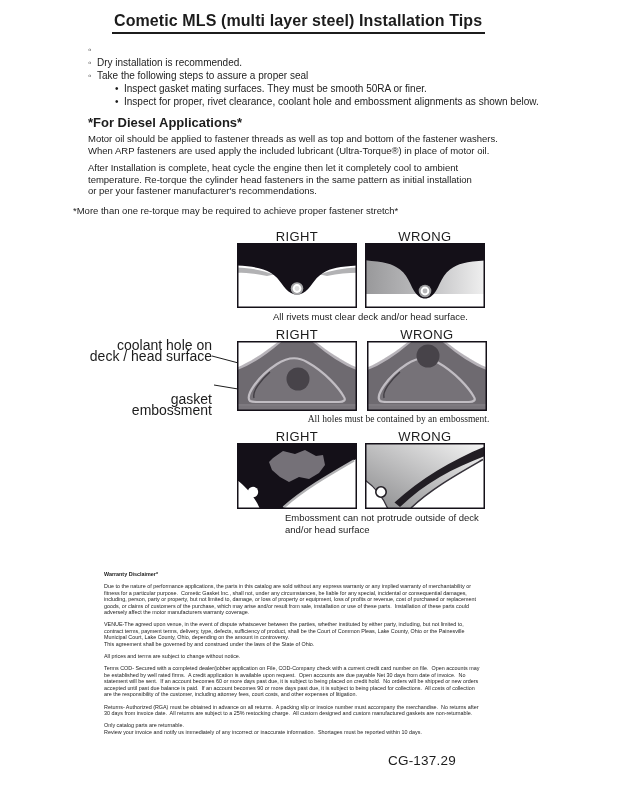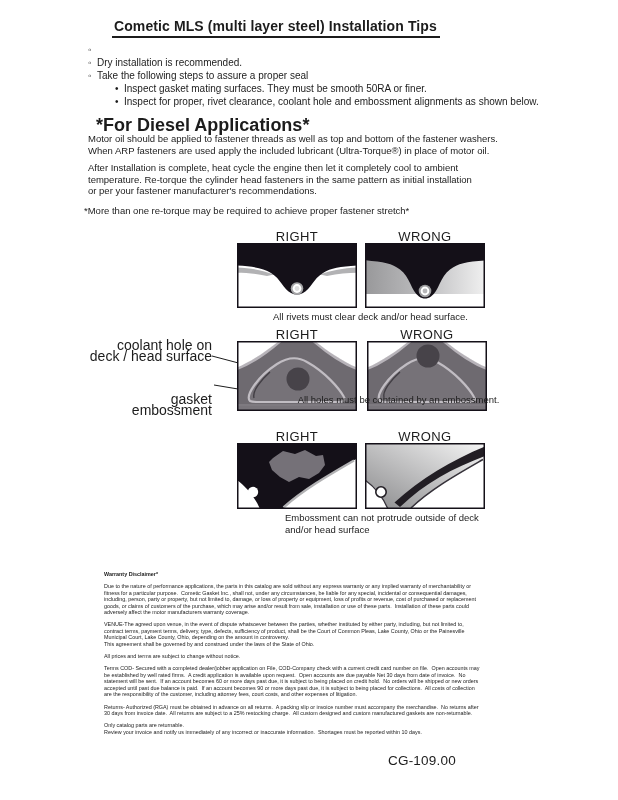--- a/index.html
+++ b/index.html
@@ -6,38 +6,38 @@
   .page{
     position:relative;
     width:618px;height:800px;
     background:#ffffff;
     font-family:"Liberation Sans","DejaVu Sans",sans-serif;
     color:#1c1c1c;
     overflow:hidden;
   }
   .abs{position:absolute;}
   .title{
-    left:112px;top:18px;
-    font-size:14px;font-weight:bold;
+    left:112px;top:12px;
+    font-size:16px;font-weight:bold;
     border-bottom:2px solid #1c1c1c;
     padding:0 3px 2px 2px;
     letter-spacing:.1px;
     white-space:nowrap;
     text-align:center;
   }
   .bullets{left:88px;top:43px;width:480px;font-size:10px;line-height:13px;}
   .b-row{display:flex;}
   .b-row .mk{width:9px;flex:0 0 9px;text-align:left;}
   .b-row.sub{padding-left:27px;}
   .b-row.sub .mk{width:9px;}
-  .heading{left:96px;top:115px;font-size:18px;font-weight:bold;}
+  .heading{left:88px;top:115px;font-size:13px;font-weight:bold;}
   .para{font-size:9.5px;line-height:11.5px;white-space:pre-wrap;width:470px;}
   .p1{left:88px;top:133px;}
   .p2{left:88px;top:162px;}
-  .note{left:84px;top:205px;font-size:9.5px;text-align:center;}
+  .note{left:73px;top:205px;font-size:9.5px;text-align:center;}
   .dlabel{width:120px;text-align:center;font-size:13px;letter-spacing:.4px;}
   .caption{font-size:9.5px;line-height:11.5px;white-space:pre-wrap;margin-left:36px;}
   .dbox{display:block;}
   .sidelabel{width:124px;text-align:right;font-size:14px;line-height:10.5px;white-space:pre-wrap;}
   .legal{left:104px;top:571px;width:428px;font-size:5.4px;line-height:6.4px;}
   .legal .lp{white-space:pre-wrap;margin:0 0 6px 0;}
   .legal .lh{font-weight:bold;margin:0 0 6px 0;}
   .pagecode{left:388px;top:753px;font-size:13.5px;letter-spacing:.2px;}
 </style>
 </head>
@@ -144,21 +144,21 @@
     <path d="M0,0 H42 C31,9 14,21 0,26.5 Z" fill="#ffffff"></path>
     <path d="M120,0 H78 C89,9 106,21 120,26.5 Z" fill="#ffffff"></path>
     <path d="M13,60 C8,55 20,36 40,23 C50,16.5 60,15 70,21 C88,31 102,47 107,56 C109,59 107,61 102,61 L20,61 C15,61 14.5,60.8 13,60 Z" fill="#767278" stroke="#c1bdc3" stroke-width="2.2"></path>
     <path d="M17,57 C15,50 24,39 33,31" stroke="#423e44" stroke-width="1.4" fill="none"></path>
     <line x1="0" y1="64" x2="120" y2="64" stroke="#8e8a90" stroke-width="1.2"></line>
     <rect x="0" y="65" width="120" height="5" fill="#79757b"></rect>
     <circle cx="61" cy="15" r="11.5" fill="#474349"></circle>
     <rect x="0.75" y="0.75" width="118.5" height="68.5" fill="none" stroke="#141018" stroke-width="1.5"></rect>
   </svg>
 
-  <div class="abs caption" style="left:237px;top:394px;width:251px;text-align:center;">All holes must be contained by an embossment.</div>
+  <div class="abs caption" style="left:237px;top:414px;width:251px;text-align:center;font-family:Liberation Serif, serif;">All holes must be contained by an embossment.</div>
 
   <div class="abs dlabel" style="left:237px;top:429px;">RIGHT</div>
   <div class="abs dlabel" style="left:365px;top:429px;">WRONG</div>
 
   <svg class="abs dbox" style="left:237px;top:443px;" width="120" height="66" viewBox="0 0 120 66">
     <rect x="0" y="0" width="120" height="66" fill="#ffffff"></rect>
     <path d="M0,0 H120 V15.5 C93,31 66,46 45.5,66 L23,66 C18,54.5 9,43.5 0,37 Z" fill="#141018"></path>
     <path d="M117,17.5 C91,32.5 66,47 46.5,64.5" stroke="#b2b2b4" stroke-width="2.4" fill="none"></path>
     <path d="M36,15 L46,8 L58,11 L68,7 L79,13 L86,12 L88,22 L82,30 L72,36 L62,34 L52,39 L43,34 L35,27 L32,19 Z" fill="#757178"></path>
     <circle cx="16" cy="49" r="5.2" fill="#ffffff"></circle>
@@ -200,15 +200,15 @@
 be established by well rated firms.  A credit application is available upon request.  Open accounts are due payable Net 30 days from date of invoice.  No
 statement will be sent.  If an account becomes 60 or more days past due, it is subject to being placed on credit hold.  No orders will be shipped or new orders
 accepted until past due balance is paid.  If an account becomes 90 or more days past due, it is subject to being placed for collections.  All costs of collection
 are the responsibility of the customer, including attorney fees, court costs, and other expenses of litigation.</div>
     <div class="lp">Returns- Authorized (RGA) must be obtained in advance on all returns.  A packing slip or invoice number must accompany the merchandise.  No returns after
 30 days from invoice date.  All returns are subject to a 25% restocking charge.  All custom designed and custom manufactured gaskets are non-returnable.</div>
     <div class="lp">Only catalog parts are returnable.
 Review your invoice and notify us immediately of any incorrect or inaccurate information.  Shortages must be reported within 10 days.</div>
   </div>
 
-  <div class="abs pagecode">CG-109.00</div>
+  <div class="abs pagecode">CG-137.29</div>
 
 </div>
 
 </body></html>

